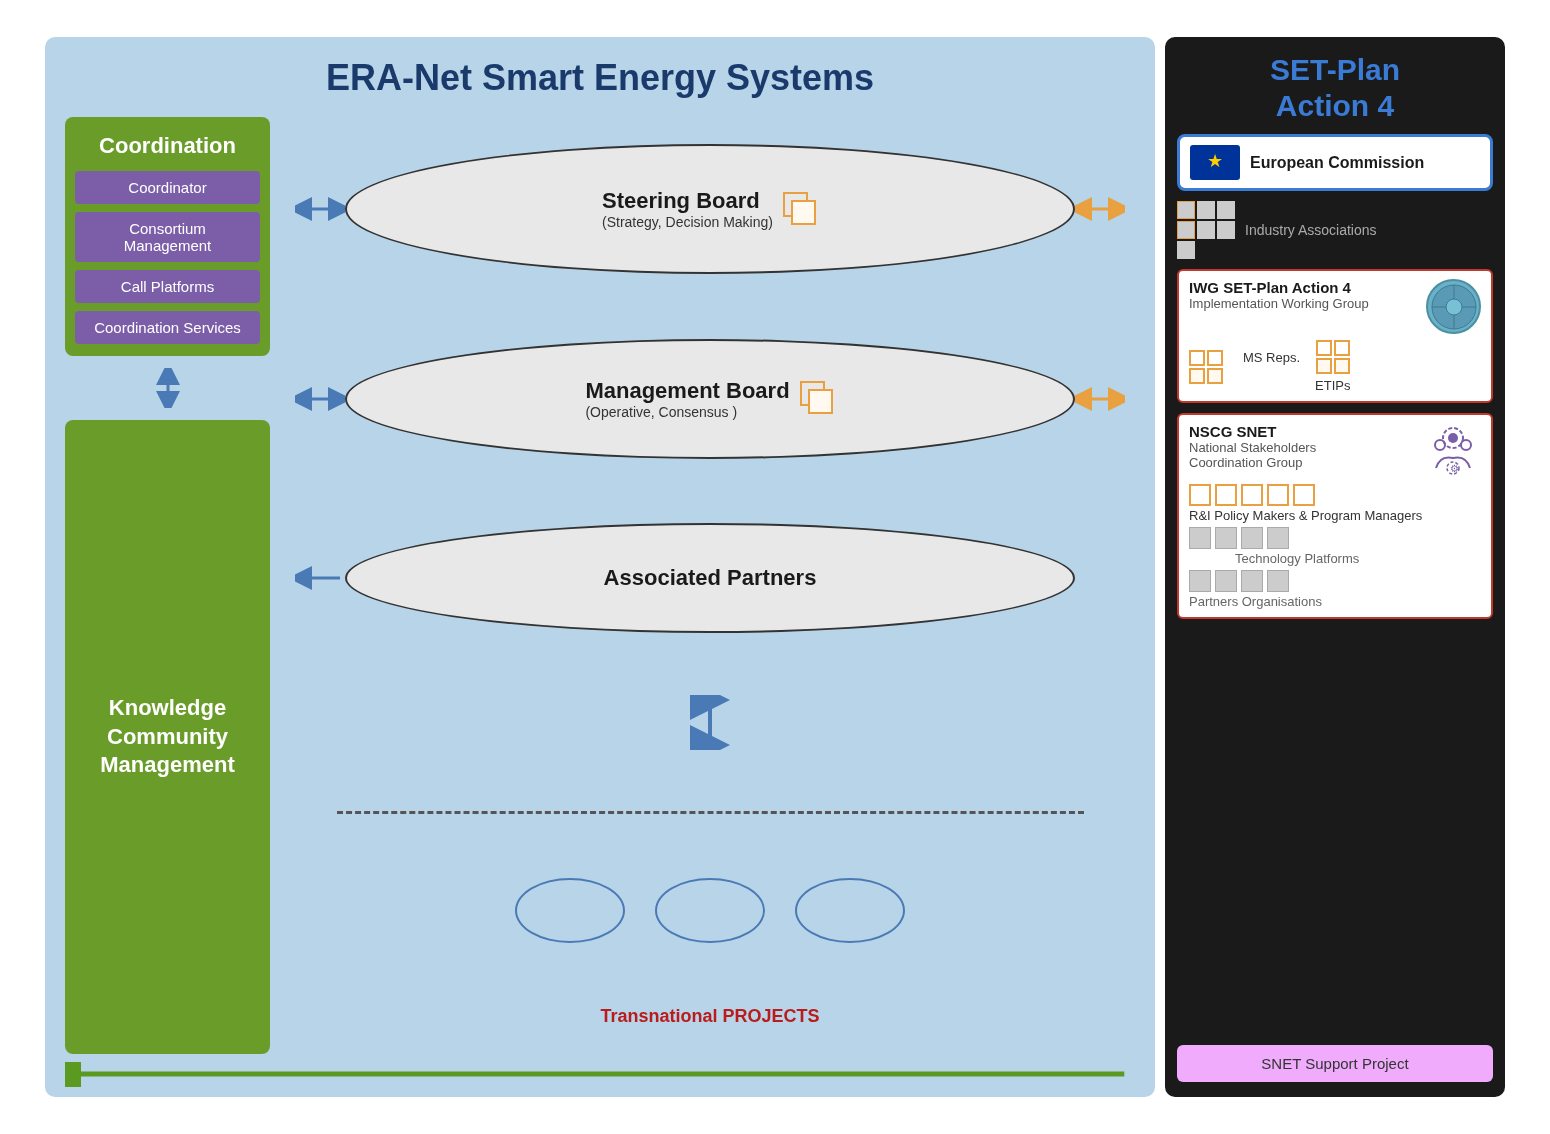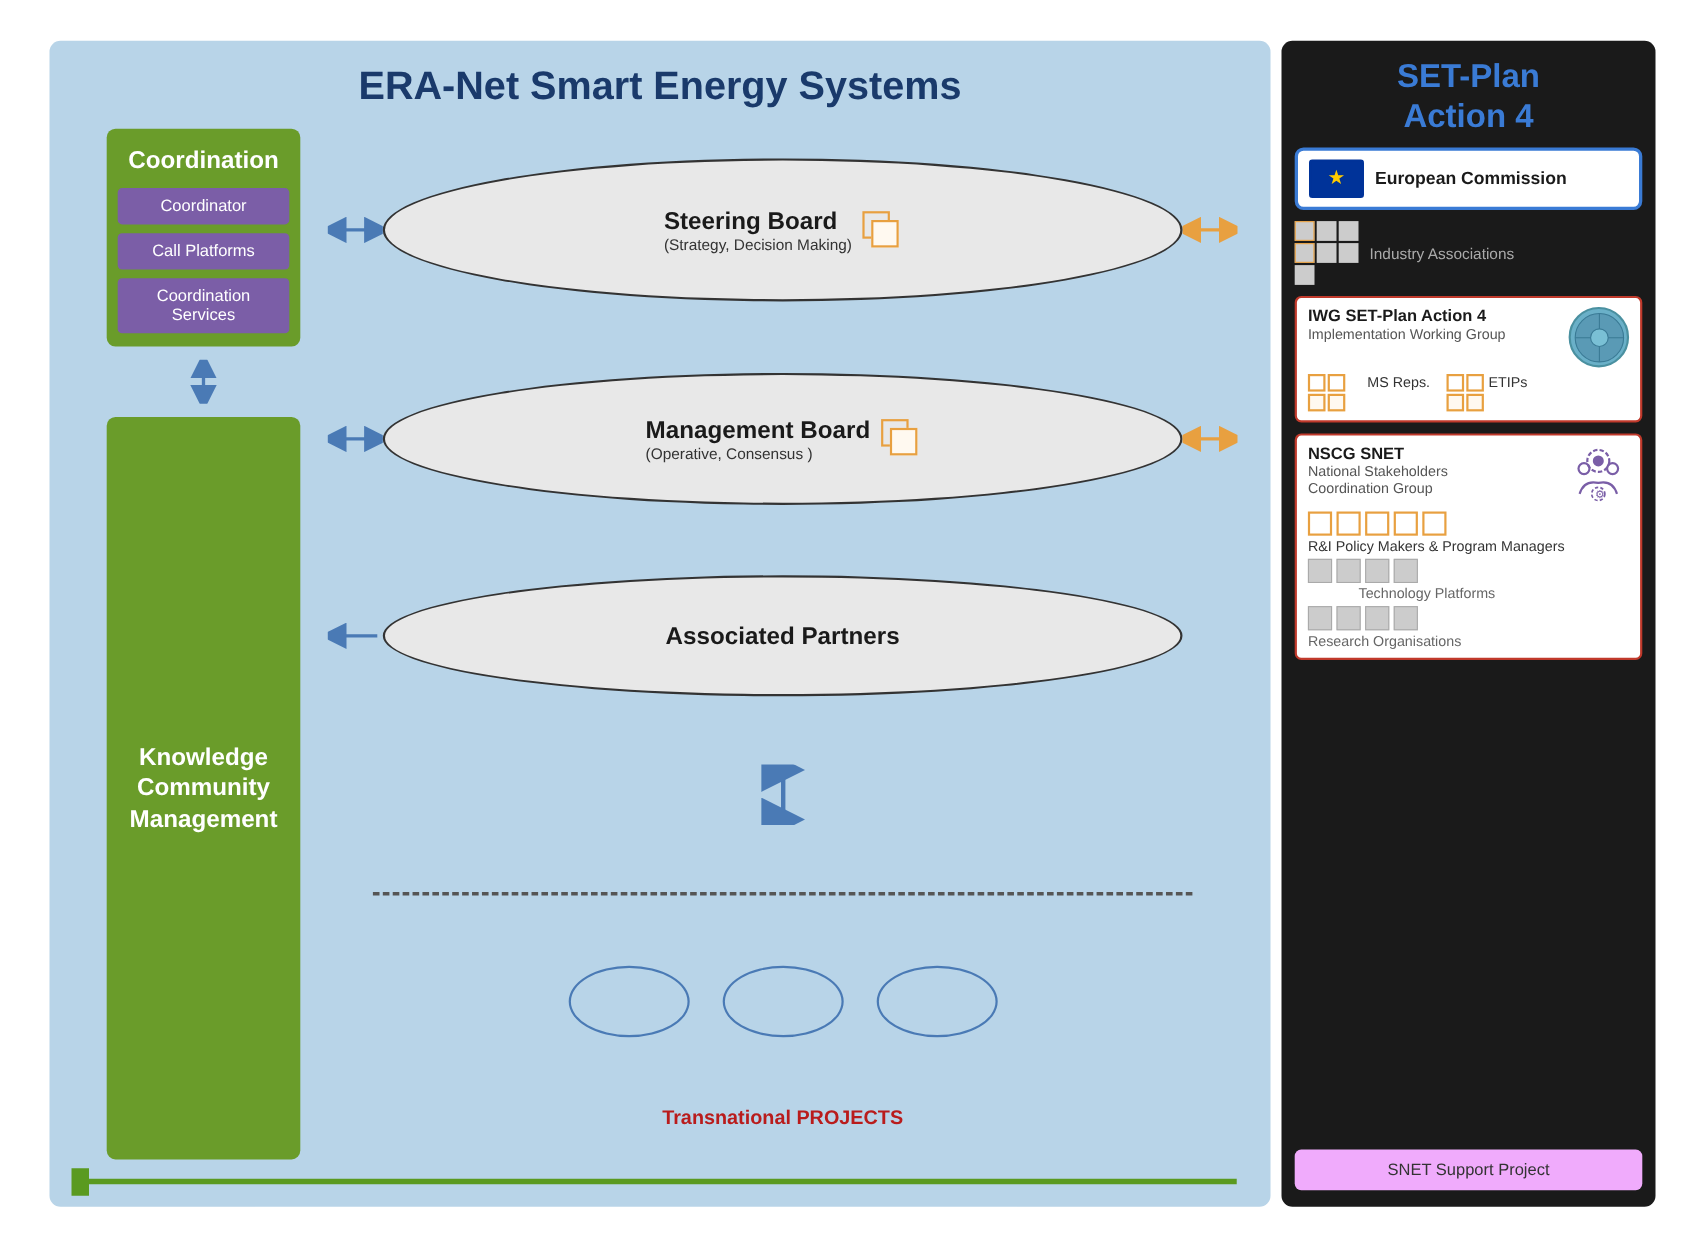--- a/index.html
+++ b/index.html
@@ -40,23 +40,22 @@
     .left-content {
       display: flex;
       flex-direction: row;
       flex: 1;
       gap: 15px;
     }
     
     .left-col {
       display: flex;
       flex-direction: column;
-      width: 176px;
+      width: 205px;
       gap: 10px;
-      margin-left: 32px;
     }
     .green-box-title {
       background: #6a9c2a;
       border-radius: 6px;
       padding: 12px 12px;
       color: white;
       font-weight: bold;
       font-size: 24px;
       text-align: center;
     }
@@ -287,20 +286,21 @@
     <div class="main-title">ERA-Net Smart Energy Systems</div>
 
     <div class="left-content">
 
       <div class="left-col">
         <div class="left-col-inner">
 
           <div class="green-section" style="flex:0 0 auto;">
             <div class="green-box-title" style="background:transparent; padding:4px 0; font-size:22px; text-align:center;">Coordination</div>
             <div class="purple-box">Coordinator</div>
+            <div class="purple-box">Consortium Management</div>
             <div class="purple-box">Call Platforms</div>
             <div class="purple-box">Coordination Services</div>
           </div>
 
           <div style="display:flex; justify-content:center; align-items:center; padding: 2px 0;">
             <svg width="40" height="40" viewBox="0 0 40 40">
               <defs>
                 <marker id="ah1" markerWidth="8" markerHeight="8" refX="4" refY="4" orient="auto">
                   <polygon points="0,0 8,4 0,8" fill="#4a7ab5"></polygon>
                 </marker>
@@ -518,21 +518,21 @@
               <div style="width:16px;height:16px;border:2px solid #e8a040;"></div>
               <div style="width:16px;height:16px;border:2px solid #e8a040;"></div>
             </div>
             <div style="display:flex; flex-direction:row; gap:2px;">
               <div style="width:16px;height:16px;border:2px solid #e8a040;background:#fff9f0;"></div>
               <div style="width:16px;height:16px;border:2px solid #e8a040;background:#fff9f0;"></div>
             </div>
           </div>
           <div class="label-sm">MS Reps.</div>
         </div>
-        <div style="display:flex; flex-direction:row; align-items:flex-start; gap:4px;">
+        <div style="display:flex; flex-direction:column; align-items:flex-end; gap:4px;">
           <div style="display:flex; flex-direction:column; gap:2px;">
             <div style="display:flex; flex-direction:row; gap:2px;">
               <div style="width:16px;height:16px;border:2px solid #e8a040;"></div>
               <div style="width:16px;height:16px;border:2px solid #e8a040;"></div>
             </div>
             <div style="display:flex; flex-direction:row; gap:2px;">
               <div style="width:16px;height:16px;border:2px solid #e8a040;background:#fff9f0;"></div>
               <div style="width:16px;height:16px;border:2px solid #e8a040;background:#fff9f0;"></div>
             </div>
           </div>
@@ -583,21 +583,21 @@
         <div style="font-size:13px; color:#666;margin-left:46px;">Technology Platforms</div>
       </div>
 
       <div style="margin-top:4px;">
         <div class="ri-squares-row">
           <div style="width:22px;height:22px;border:1px solid #aaa;background:#ccc;"></div>
           <div style="width:22px;height:22px;border:1px solid #aaa;background:#ccc;"></div>
           <div style="width:22px;height:22px;border:1px solid #aaa;background:#ccc;"></div>
           <div style="width:22px;height:22px;border:1px solid #aaa;background:#ccc;"></div>
         </div>
-        <div style="font-size:13px; color:#666;">Research Organisations</div>
+        <div style="font-size:13px; color:#666;">Partners Organisations</div>
       </div>
     </div>
 
     <div style="margin-top:auto;">
       <div class="snet-support-box">
         <div class="snet-support-text">SNET Support Project</div>
       </div>
     </div>
 
   </div>

